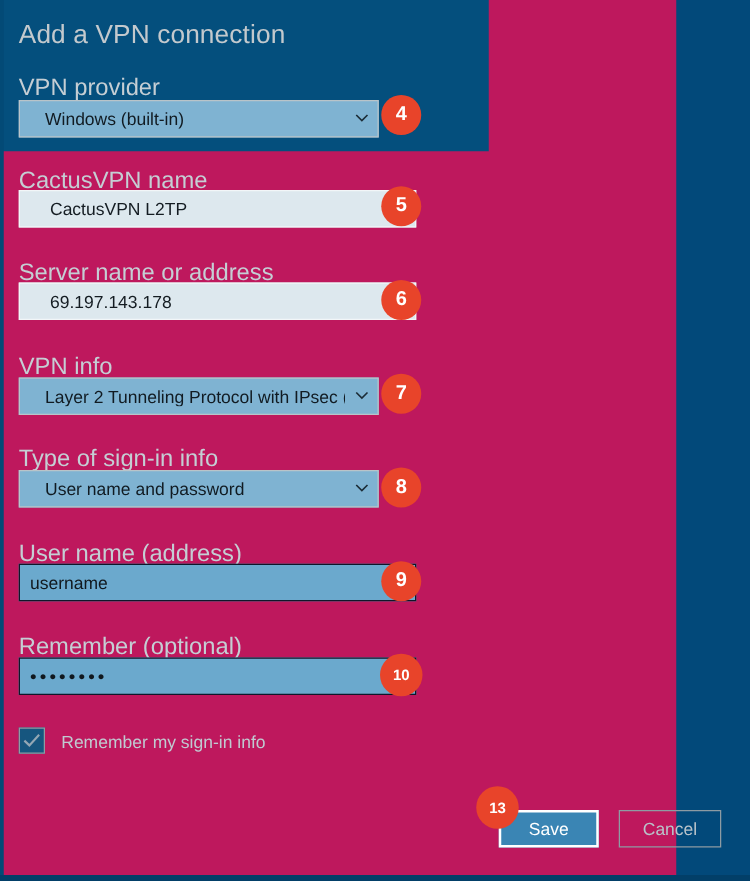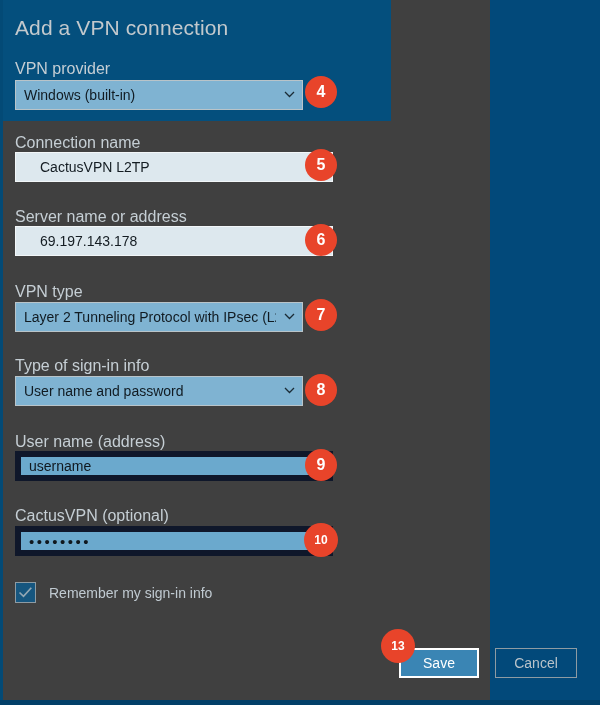--- a/index.html
+++ b/index.html
@@ -11,23 +11,23 @@
   }
 
   body {
     background: #02497a;
     font-family: "Liberation Sans", sans-serif;
     -webkit-font-smoothing: antialiased;
   }
 
   #screen {
     position: relative;
-    width: 490px;
+    width: 541px;
     height: 705px;
-    background: #404040;
+    background: #be185d;
   }
 
   
   .panel-region {
     position: absolute;
     left: 0;
     top: 0;
     width: 391px;
     height: 121px;
     background: #044f7d;
@@ -63,36 +63,36 @@
     font-size: 21px;
     font-weight: 400;
     color: #c3c9cd;
     letter-spacing: 0.1px;
     white-space: nowrap;
   }
 
   .field-label {
     position: absolute;
     left: 15px;
-    font-size: 16px;
+    font-size: 19px;
     color: #c5ced4;
     white-space: nowrap;
   }
 
   
   .combo {
     position: absolute;
     left: 15px;
     width: 288px;
     height: 30px;
     background: #7fb3d2;
     border: 1px solid #b9c4c9;
     display: flex;
     align-items: center;
-    padding: 0 26px 0 8px;
+    padding: 0 26px 0 20px;
     overflow: hidden;
   }
   .combo .combo-text {
     font-size: 14px;
     color: #111b22;
     white-space: nowrap;
     overflow: hidden;
   }
   .combo .chevron {
     position: absolute;
@@ -124,21 +124,21 @@
     white-space: nowrap;
   }
 
   
   .input-blue {
     position: absolute;
     left: 15px;
     width: 318px;
     height: 30px;
     background: #6ba9cd;
-    border: 6px solid #0f172a;
+    border: 1px solid #0f172a;
     display: flex;
     align-items: center;
     padding: 0 8px;
     overflow: hidden;
   }
   .input-blue .input-text {
     font-size: 14px;
     color: #10181e;
     white-space: nowrap;
   }
@@ -237,33 +237,33 @@
     <div class="combo" style="top:80px;">
       <span class="combo-text">Windows (built-in)</span>
       <span class="chevron">
         <svg width="11" height="11" viewBox="0 0 11 11">
             <path d="M1 3 L5.5 7.5 L10 3" fill="none" stroke="#1b2c36" stroke-width="1.3"></path>
           </svg>
       </span>
     </div>
     <div class="badge" style="left:305px; top:76px;">4</div>
 
-    <div class="field-label" style="top:134px;">Connection name</div>
+    <div class="field-label" style="top:134px;">CactusVPN name</div>
     <div class="input-light" style="top:152px;">
       <span class="input-text">CactusVPN L2TP</span>
     </div>
     <div class="badge" style="left:305px; top:149px;">5</div>
 
     <div class="field-label" style="top:208px;">Server name or address</div>
     <div class="input-light" style="top:226px;">
       <span class="input-text">69.197.143.178</span>
     </div>
     <div class="badge" style="left:305px; top:224px;">6</div>
 
-    <div class="field-label" style="top:283px;">VPN type</div>
+    <div class="field-label" style="top:283px;">VPN info</div>
     <div class="combo" style="top:302px;">
       <span class="combo-text">Layer 2 Tunneling Protocol with IPsec (L2TP/I</span>
       <span class="chevron">
         <svg width="11" height="11" viewBox="0 0 11 11">
             <path d="M1 3 L5.5 7.5 L10 3" fill="none" stroke="#1b2c36" stroke-width="1.3"></path>
           </svg>
       </span>
     </div>
     <div class="badge" style="left:305px; top:299px;">7</div>
 
@@ -277,21 +277,21 @@
       </span>
     </div>
     <div class="badge" style="left:305px; top:374px;">8</div>
 
     <div class="field-label" style="top:433px;">User name (address)</div>
     <div class="input-blue" style="top:451px;">
       <span class="input-text">username</span>
     </div>
     <div class="badge" style="left:305px; top:449px;">9</div>
 
-    <div class="field-label" style="top:507px;">CactusVPN (optional)</div>
+    <div class="field-label" style="top:507px;">Remember (optional)</div>
     <div class="input-blue" style="top:526px;">
       <span class="input-text dots">••••••••</span>
     </div>
     <div class="badge wide" style="left:304px; top:523px;">10</div>
 
     <div class="checkbox-row">
       <span class="checkbox-box">
         <svg width="15" height="13" viewBox="0 0 15 13">
             <path d="M1.5 6.5 L5.5 10.3 L13.3 1.8" fill="none" stroke="#93a7b4" stroke-width="1.7"></path>
           </svg>

